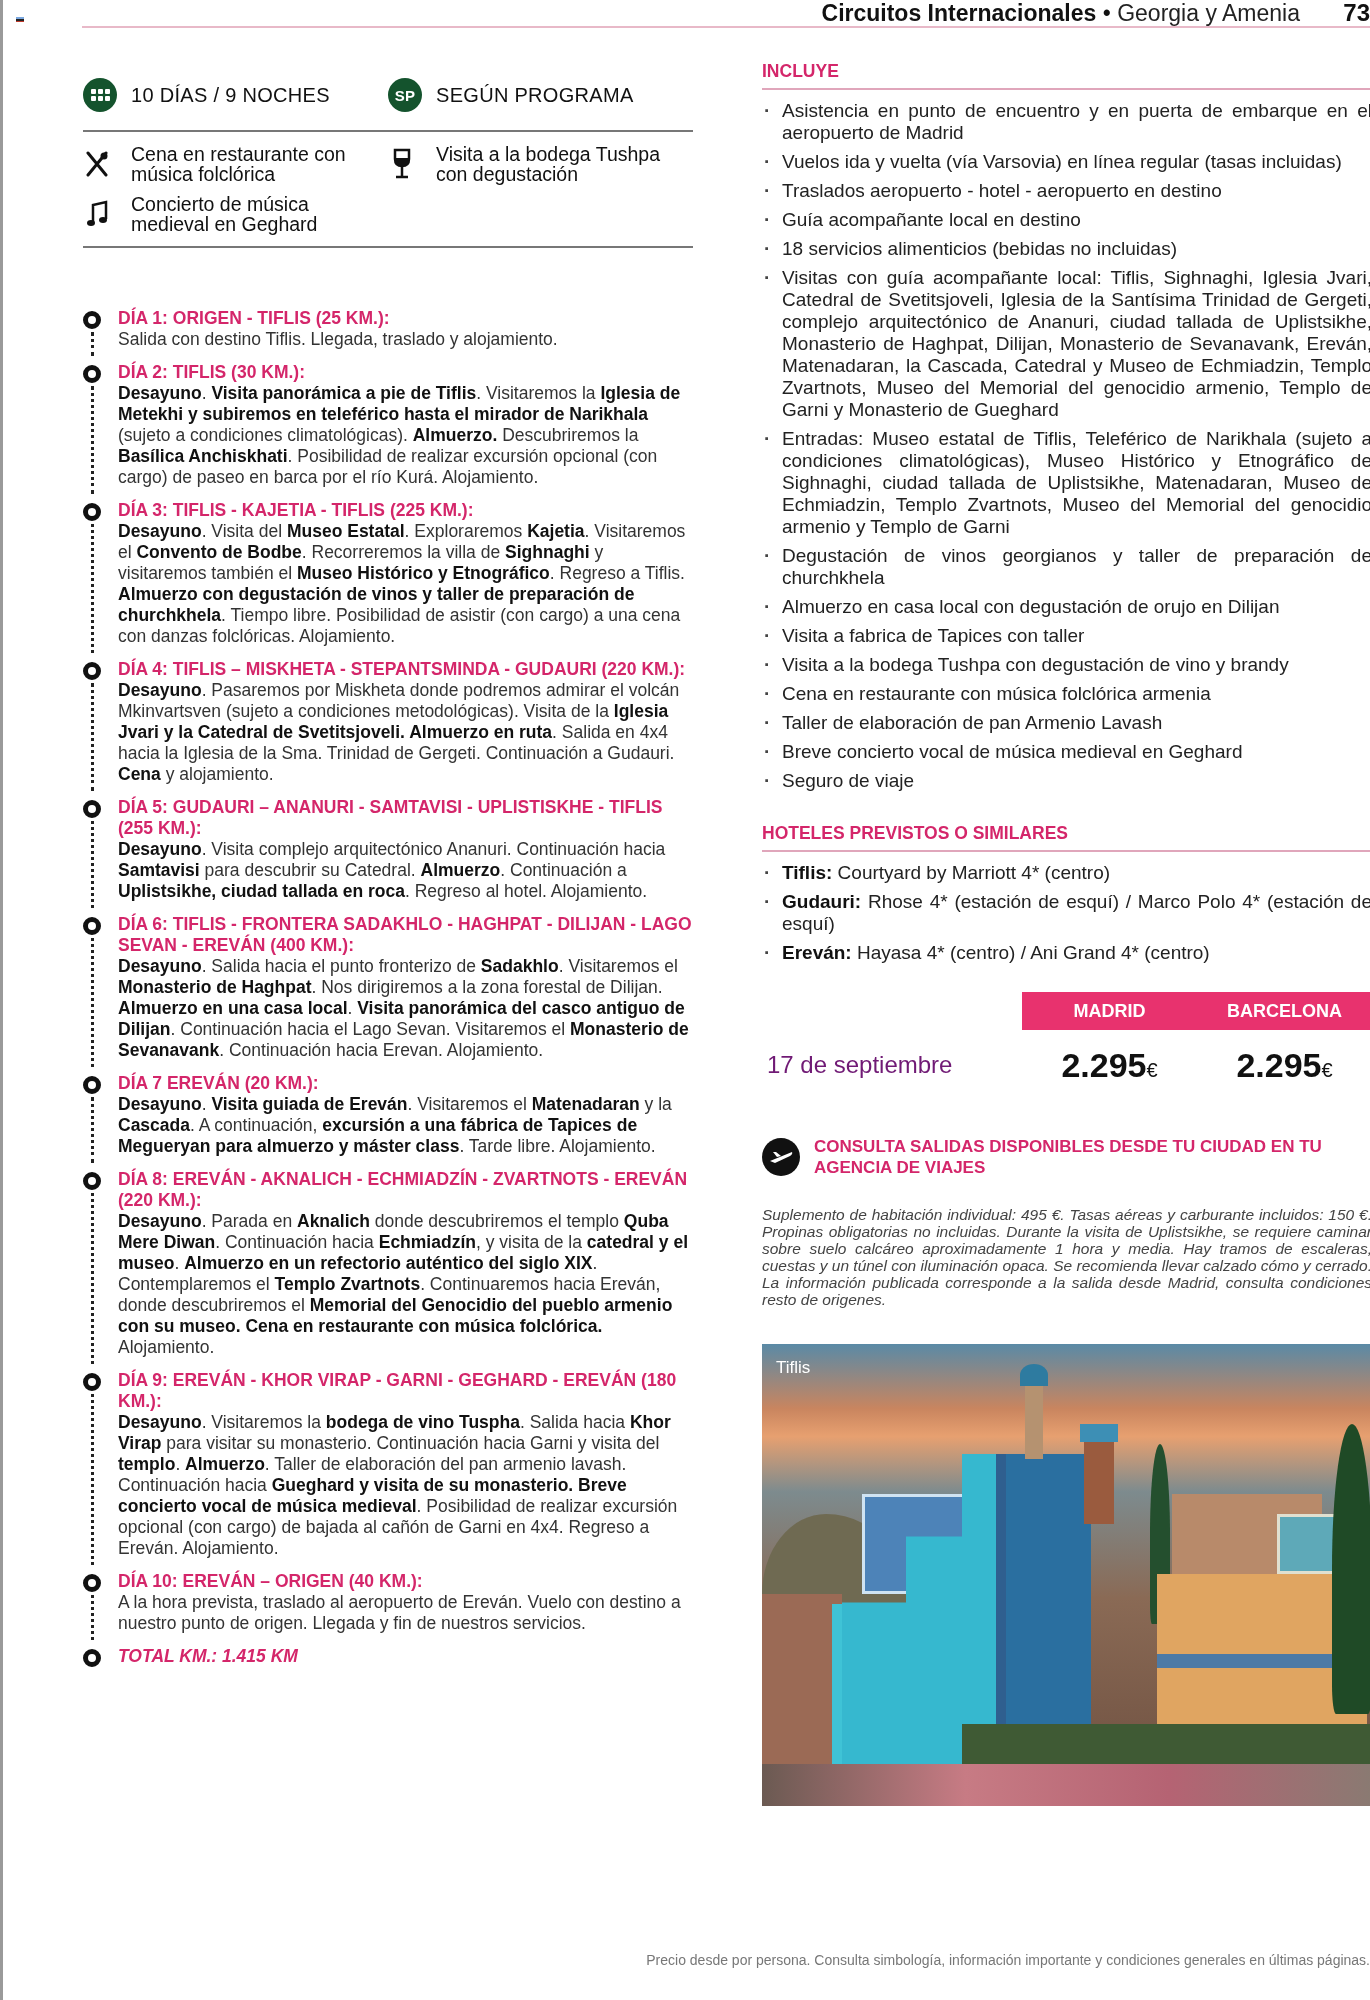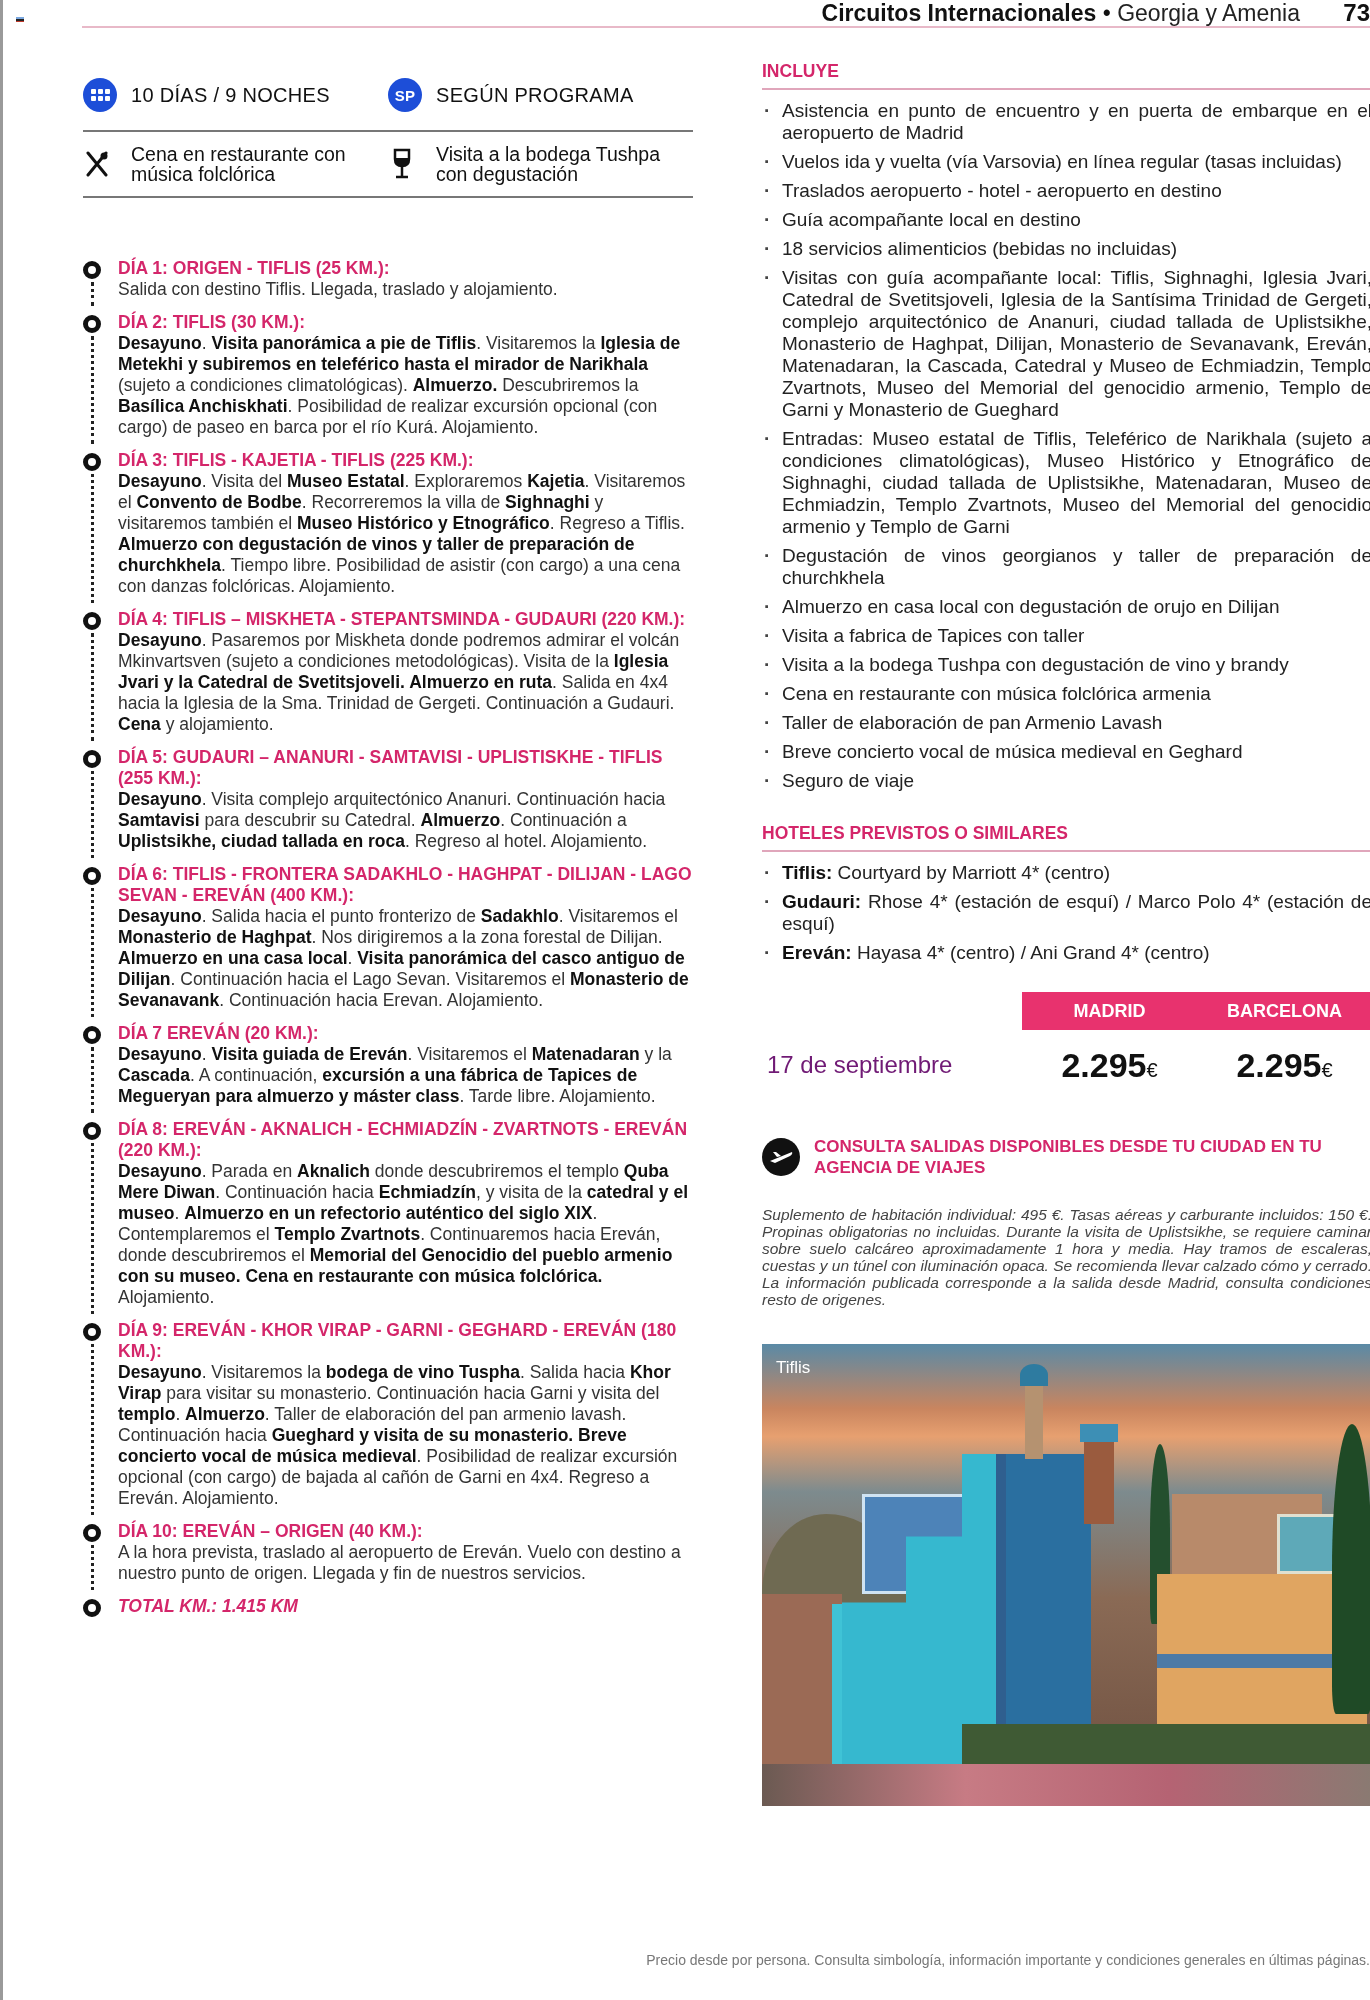--- a/index.html
+++ b/index.html
@@ -15,21 +15,21 @@
   .header-text { position: absolute; right: 70px; top: 0px; font-size: 23px; line-height: 26px; white-space: nowrap; }
   .header-text b { font-weight: bold; color: #111; }
   .header-text .sep { color: #111; }
   .header-text .sub { font-weight: normal; color: #222; }
   .page-num { position: absolute; right: 0; top: 0px; font-size: 24px; font-weight: bold; line-height: 26px; color: #111; width: 40px; text-align: right; }
 
   
   .left-col { position: absolute; left: 83px; top: 60px; width: 610px; }
   .summary-row { display: flex; align-items: center; height: 72px; border-bottom: 2px solid #777; }
   .summary-item { display: flex; align-items: center; width: 305px; font-size: 20px; letter-spacing: 0.3px; color: #111; }
-  .pink-circle { width: 34px; height: 34px; border-radius: 50%; background: #1d4ed8; color: #fff; display: flex; align-items: center; justify-content: center; font-weight: bold; font-size: 15px; margin-right: 14px; flex-shrink: 0; }
+  .pink-circle { width: 34px; height: 34px; border-radius: 50%; background: #14532d; color: #fff; display: flex; align-items: center; justify-content: center; font-weight: bold; font-size: 15px; margin-right: 14px; flex-shrink: 0; }
   .cal-grid { display: grid; grid-template-columns: repeat(3, 5px); gap: 2px; }
   .cal-grid i { display: block; width: 5px; height: 5px; background: #fff; border-radius: 1px; }
 
   .features { padding: 12px 0 12px 0; border-bottom: 2px solid #777; display: grid; grid-template-columns: 305px 305px; row-gap: 10px; }
   .feature { display: flex; align-items: flex-start; font-size: 19.5px; line-height: 20px; color: #111; }
   .feature .ficon { width: 28px; height: 40px; margin-right: 20px; display: flex; align-items: center; justify-content: center; flex-shrink: 0; }
 
   .itinerary { margin-top: 60px; position: relative; }
   .day { position: relative; padding-left: 35px; margin-bottom: 12px; }
   .day .marker { position: absolute; left: 0; top: 3px; width: 18px; height: 18px; border-radius: 50%; border: 5px solid #111; background: #fff; }
@@ -122,20 +122,30 @@
     </div>
     <div class="feature">
       <span class="ficon">
         <svg width="20" height="32" viewBox="0 0 20 32">
             <path d="M3 2 H17 V11 Q17 18 10 18 Q3 18 3 11 Z" fill="none" stroke="#111" stroke-width="2.5"></path>
             <path d="M3 10 H17 V11 Q17 18 10 18 Q3 18 3 11 Z" fill="#111"></path>
             <path d="M10 18 V28 M4 29 H16" stroke="#111" stroke-width="2.5"></path>
           </svg>
       </span>
       <span>Visita a la bodega Tushpa con degustación</span>
+    </div>
+    <div class="feature">
+      <span class="ficon">
+        <svg width="22" height="28" viewBox="0 0 22 28">
+            <path d="M7 22 V5 L20 2 V19" fill="none" stroke="#111" stroke-width="2.5"></path>
+            <ellipse cx="5" cy="23" rx="4" ry="3" fill="#111"></ellipse>
+            <ellipse cx="17" cy="20" rx="4" ry="3" fill="#111"></ellipse>
+          </svg>
+      </span>
+      <span>Concierto de música medieval en Geghard</span>
     </div>
   </div>
 
   <div class="itinerary" id="itinerary">
 
   <div class="day">
         <span class="marker"></span>
         <span class="dots"></span>
         <div class="day-title">DÍA 1: ORIGEN - TIFLIS (25 KM.):</div>
         <div class="day-text"><span>Salida con destino Tiflis. Llegada, traslado y alojamiento.</span></div>

